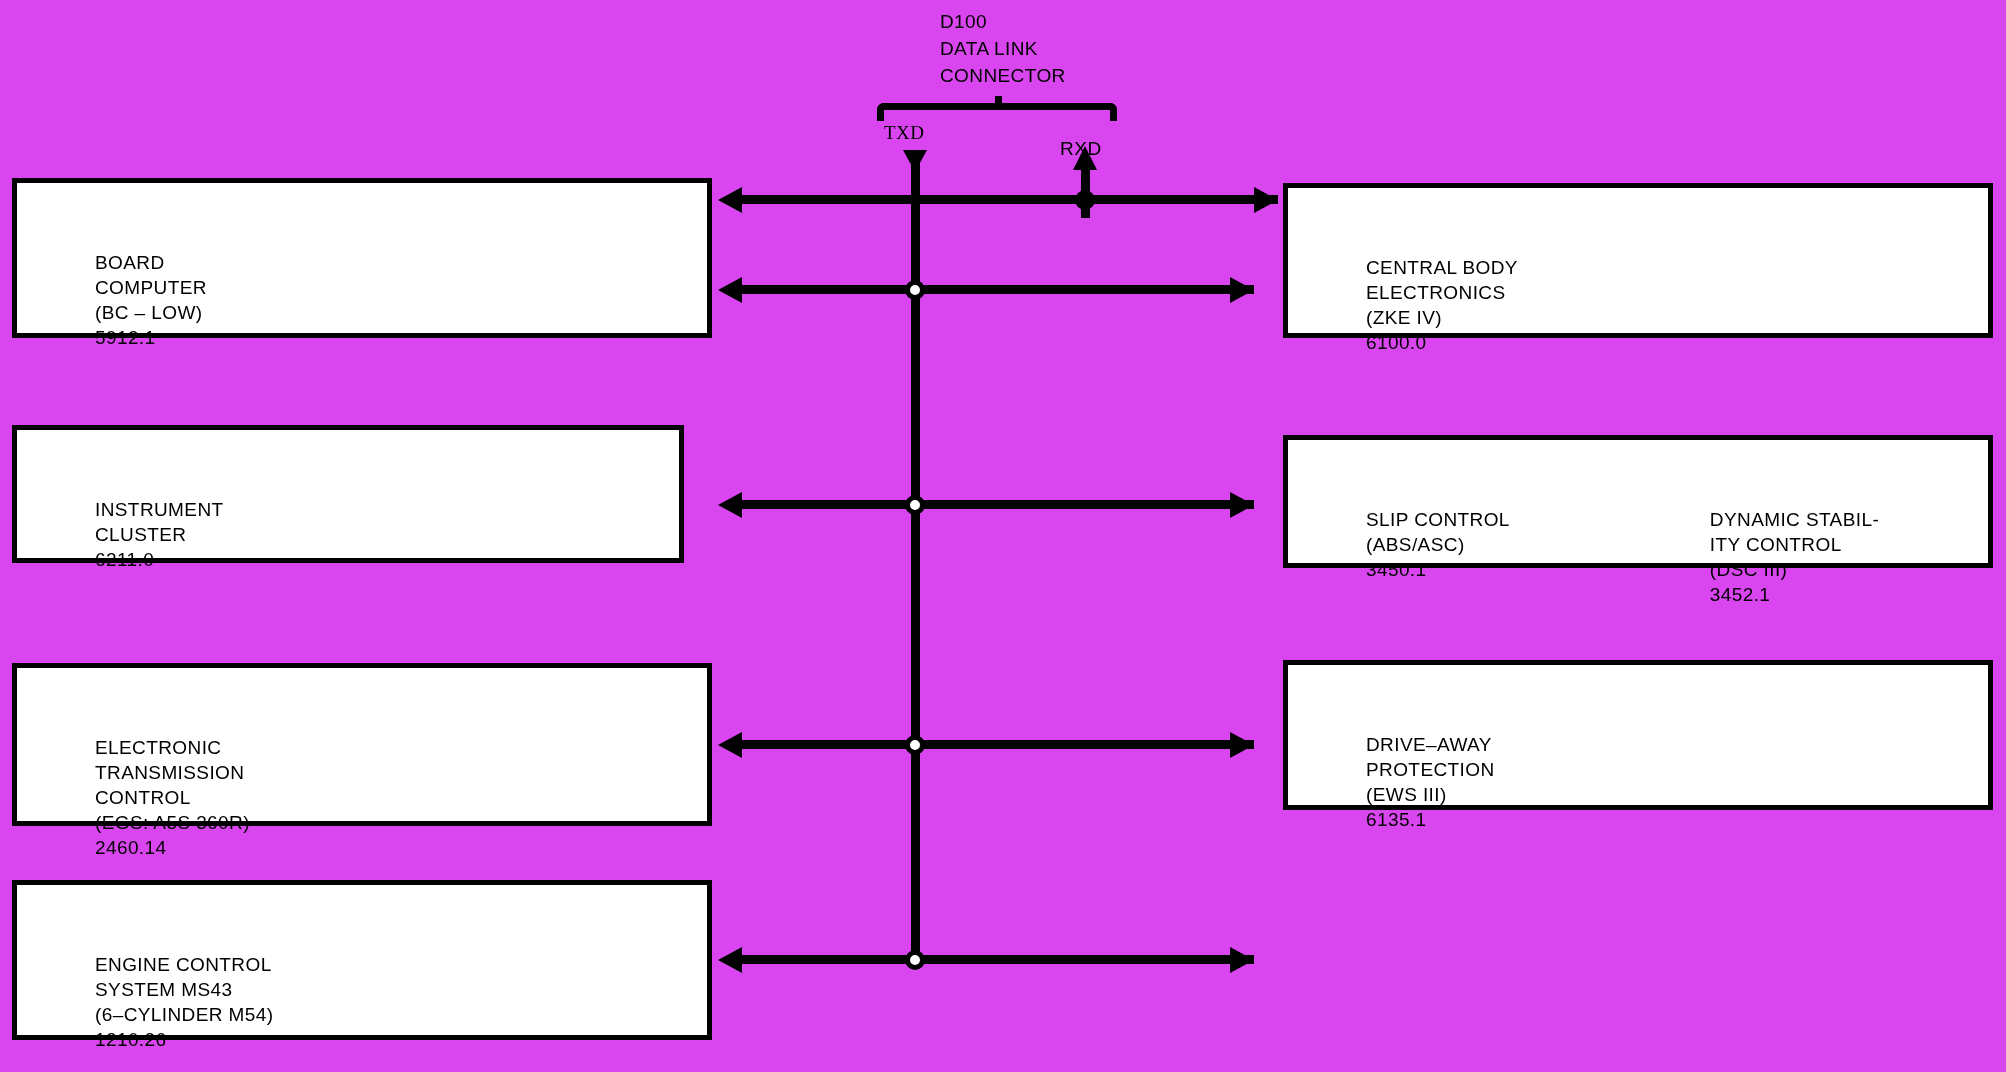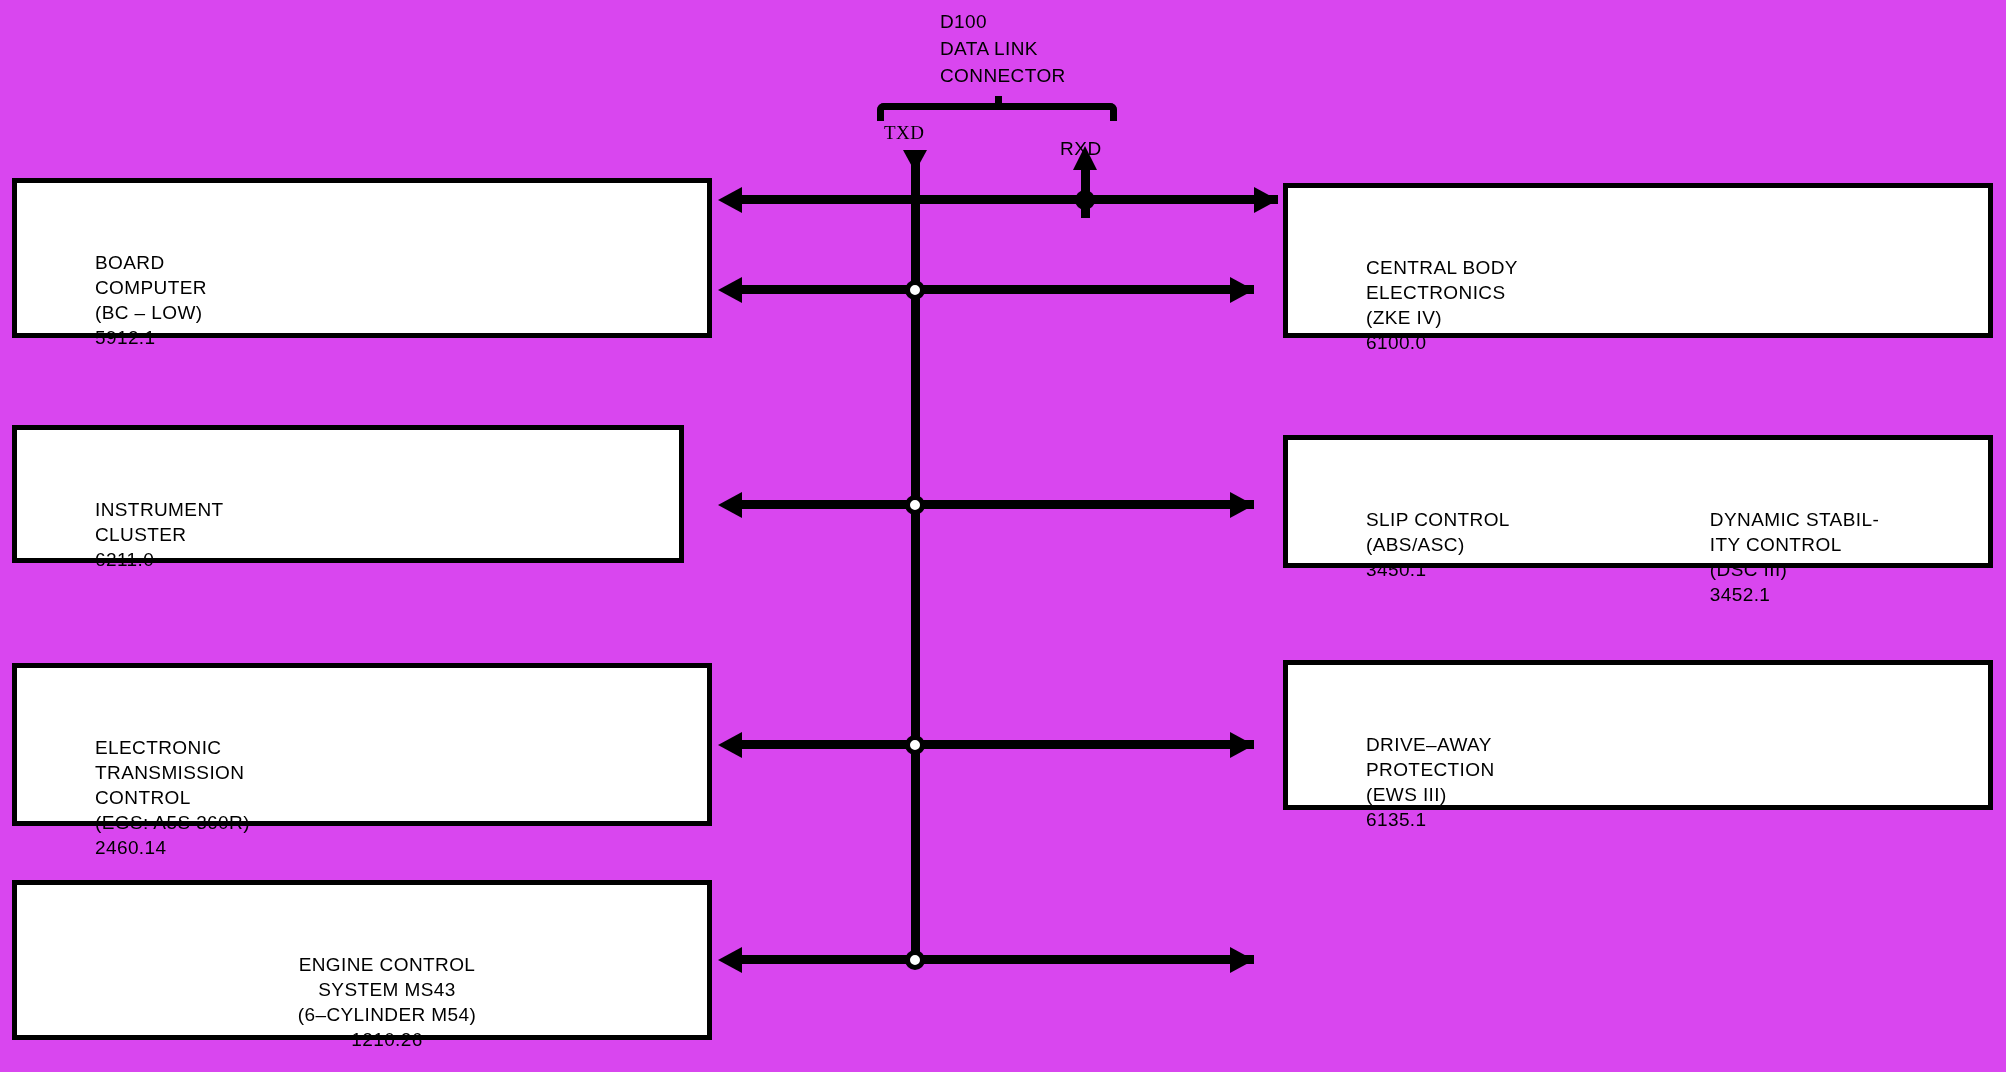--- a/index.html
+++ b/index.html
@@ -230,21 +230,21 @@
       <div class="box-col">
         <div class="box-line">ELECTRONIC</div>
         <div class="box-line">TRANSMISSION</div>
         <div class="box-line">CONTROL</div>
         <div class="box-line">(EGS: A5S  360R)</div>
         <div class="box-line">2460.14</div>
       </div>
     </div>
   </div>
 
-  <div class="box" style="left:12px; top:880px; width:700px; height:160px;text-align:center;">
+  <div class="box" style="left:12px; top:880px; width:700px; height:160px;">
     <div class="box-inner">
       <div class="box-col">
         <div class="box-line">ENGINE CONTROL</div>
         <div class="box-line">SYSTEM MS43</div>
         <div class="box-line">(6–CYLINDER M54)</div>
         <div class="box-line">1210.26</div>
       </div>
     </div>
   </div>
 

